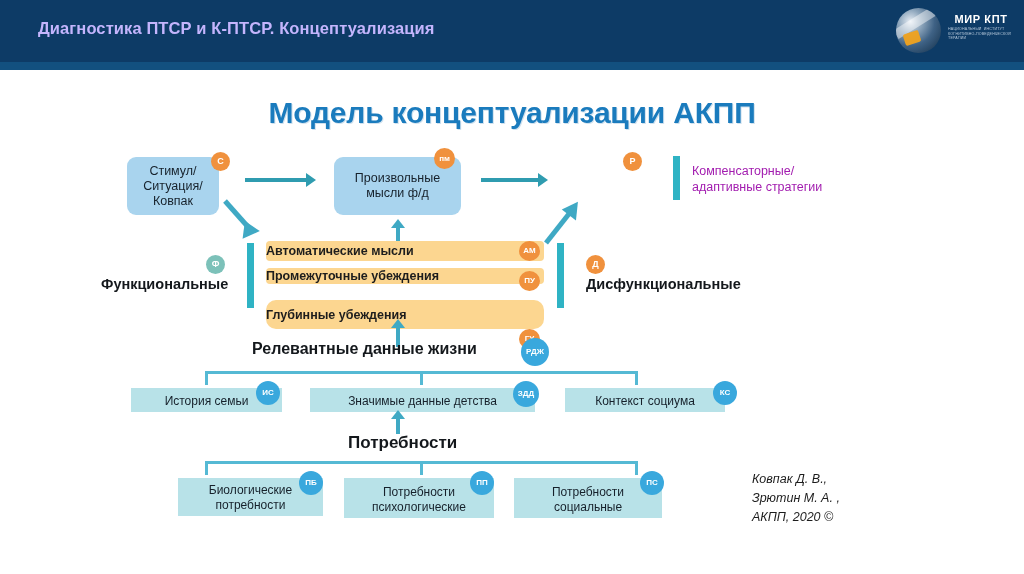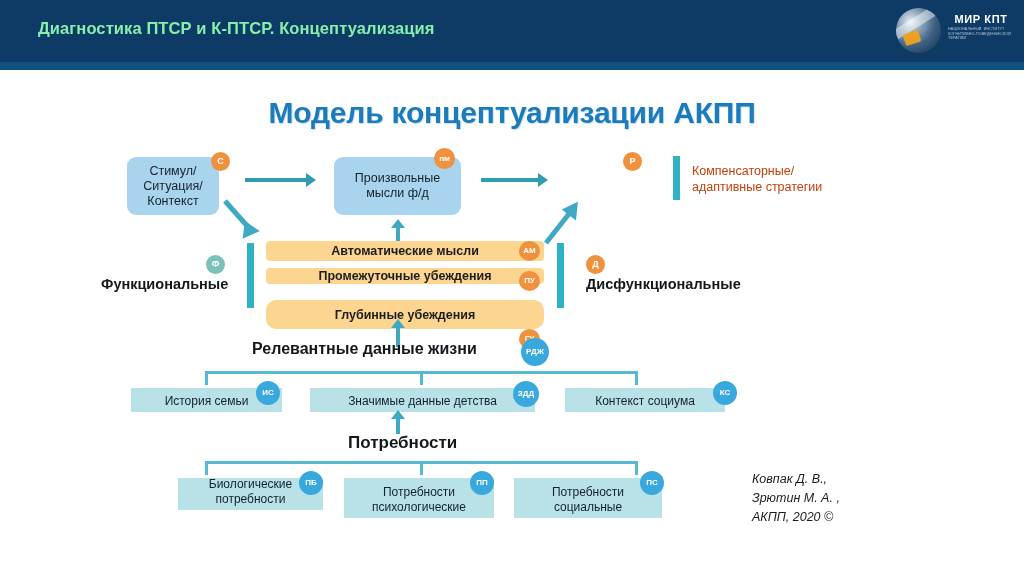--- a/index.html
+++ b/index.html
@@ -12,21 +12,21 @@
   }
   #stage{position:relative;width:1024px;height:574px;background:#fff;}
 
   
   .header{
     position:absolute; left:0; top:0; width:1024px; height:62px;
     background:#0d3b66;
   }
   .header-title{
     position:absolute; left:38px; top:19px;
-    color:#86efac; font-size:16.5px; font-weight:bold;
+    color:#c4b5fd; font-size:16.5px; font-weight:bold;
     letter-spacing:.1px; white-space:nowrap;
   }
   .header-rule{
     position:absolute; left:0; top:62px; width:1024px; height:8px;
     background:#12507f;
   }
 
   
   .logo-wrap{position:absolute; left:896px; top:6px; width:120px; height:50px;}
   .logo-globe{
@@ -75,21 +75,21 @@
     text-align:center;
     color:#16212b; font-size:12.5px; line-height:15px;
     box-sizing:border-box; padding:4px 6px;
   }
 
   
   .orangebar{
     position:absolute;
     background:#fcd690;
     border-radius:4px;
-    display:flex; align-items:center; justify-content:center;
+    display:flex; align-items:center; justify-content:flex-start;
     color:#1d1d1d; font-size:12.5px; font-weight:600;
     box-sizing:border-box;
   }
 
   
   .tealbox{
     position:absolute;
     background:#b8e2e8;
     display:flex; align-items:flex-end; justify-content:center;
     text-align:center;
@@ -128,21 +128,21 @@
 
   
   .vbar{position:absolute; background:#2fb3c4;}
 
   
   .sidelabel{
     position:absolute; font-size:14.5px; font-weight:bold; color:#14181c;
     white-space:nowrap;
   }
   .strat-label{
-    position:absolute; font-size:12.5px; color:#c2410c; line-height:16px;
+    position:absolute; font-size:12.5px; color:#a21caf; line-height:16px;
   }
 
   
   .heading{
     position:absolute; font-size:16px; font-weight:bold; color:#14181c;
     white-space:nowrap;
   }
 
   
   .bracket{position:absolute;}
@@ -174,21 +174,21 @@
     </div>
   </div>
   <div class="header-rule"></div>
 
   <div class="slide-title">Модель концептуализации АКПП</div>
 
   <div class="bluebox" style="left:127px; top:157px; width:92px; height:58px;">
     <div>
       <div>Стимул/</div>
       <div>Ситуация/</div>
-      <div>Контекст</div>
+      <div>Ковпак</div>
     </div>
   </div>
   <div class="badge orange" style="left:211px; top:152px; width:19px; height:19px; font-size:9px;">С</div>
 
   <div class="arrow-h" style="left:245px; top:178px; width:62px;"></div>
 
   <div class="bluebox" style="left:334px; top:157px; width:127px; height:58px;">
     <div>
       <div>Произвольные</div>
       <div>мысли ф/д</div>
@@ -277,21 +277,21 @@
 
   <div class="heading" style="left:348px; top:433px; font-size:17px;">Потребности</div>
 
   <div class="bracket" style="left:205px; top:461px; width:433px; height:14px;">
     <div class="bk-top"></div>
     <div class="bk-l" style="height:14px;"></div>
     <div class="bk-m" style="left:215px; height:14px;"></div>
     <div class="bk-r" style="height:14px;"></div>
   </div>
 
-  <div class="tealbox" style="left:178px; top:478px; width:145px; height:32px;">
+  <div class="tealbox" style="left:178px; top:478px; width:145px; height:38px;">
     <div>
       <div>Биологические</div>
       <div>потребности</div>
     </div>
   </div>
   <div class="badge blue" style="left:299px; top:471px; width:24px; height:24px; font-size:8px;">ПБ</div>
 
   <div class="tealbox" style="left:344px; top:478px; width:150px; height:40px;">
     <div>
       <div>Потребности</div>

